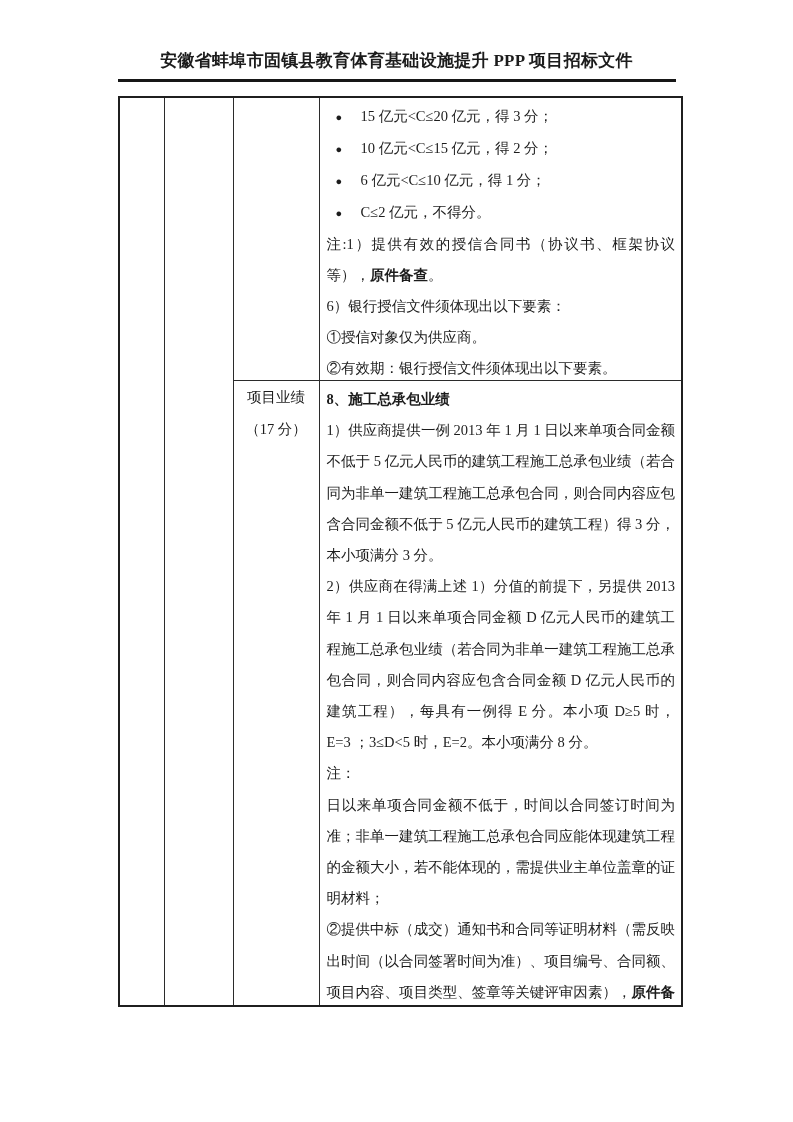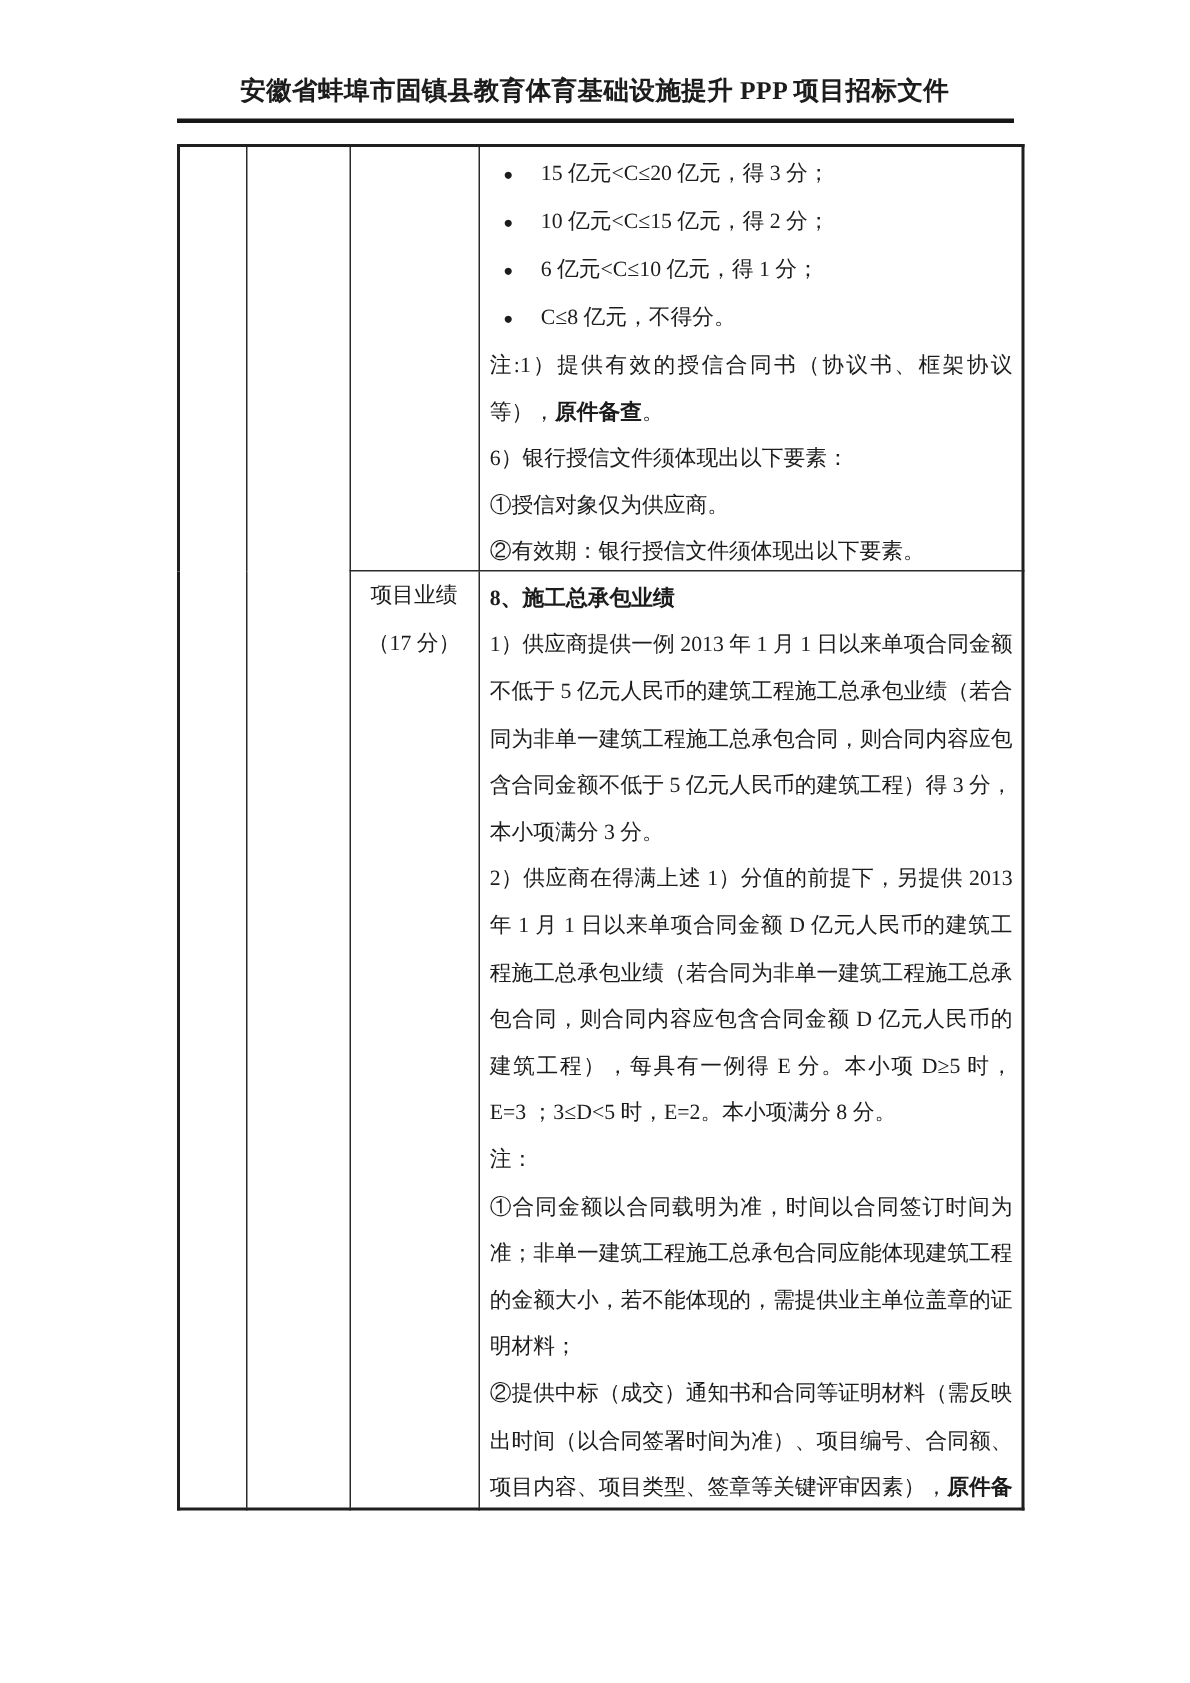--- a/index.html
+++ b/index.html
@@ -119,41 +119,41 @@
           <div class="bullet-line">
             <span class="bullet-marker">●</span>
             <span class="bullet-text">10 亿元&lt;C≤15 亿元，得 2 分；</span>
           </div>
           <div class="bullet-line">
             <span class="bullet-marker">●</span>
             <span class="bullet-text">6 亿元&lt;C≤10 亿元，得 1 分；</span>
           </div>
           <div class="bullet-line">
             <span class="bullet-marker">●</span>
-            <span class="bullet-text">C≤8 亿元，不得分。</span>
+            <span class="bullet-text">C≤2 亿元，不得分。</span>
           </div>
           <p class="para"><span>注:1）提供有效的授信合同书（协议书、框架协议等），</span><span class="bold">原件备查</span><span>。</span></p>
           <p class="para">6）银行授信文件须体现出以下要素：</p>
           <p class="para">①授信对象仅为供应商。</p>
           <p class="para">②有效期：银行授信文件须体现出以下要素。</p>
         </div>
       </td>
     </tr>
     <tr style="height:624px;margin-left:24px;">
       <td class="label-cell">
         <div class="label-line">项目业绩</div>
         <div class="label-line">（17 分）</div>
       </td>
       <td>
         <div class="cellbox box-r2">
           <p class="para heading">8、施工总承包业绩</p>
           <p class="para">1）供应商提供一例 2013 年 1 月 1 日以来单项合同金额不低于 5 亿元人民币的建筑工程施工总承包业绩（若合同为非单一建筑工程施工总承包合同，则合同内容应包含合同金额不低于 5 亿元人民币的建筑工程）得 3 分，本小项满分 3 分。</p>
           <p class="para">2）供应商在得满上述 1）分值的前提下，另提供 2013 年 1 月 1 日以来单项合同金额 D 亿元人民币的建筑工程施工总承包业绩（若合同为非单一建筑工程施工总承包合同，则合同内容应包含合同金额 D 亿元人民币的建筑工程），每具有一例得 E 分。本小项 D≥5 时，E=3 ；3≤D&lt;5 时，E=2。本小项满分 8 分。</p>
           <p class="para">注：</p>
-          <p class="para">①合同金额以合同载明为准，时间以合同签订时间为准；非单一建筑工程施工总承包合同应能体现建筑工程的金额大小，若不能体现的，需提供业主单位盖章的证明材料；</p>
+          <p class="para">日以来单项合同金额不低于，时间以合同签订时间为准；非单一建筑工程施工总承包合同应能体现建筑工程的金额大小，若不能体现的，需提供业主单位盖章的证明材料；</p>
           <p class="para"><span>②提供中标（成交）通知书和合同等证明材料（需反映出时间（以合同签署时间为准）、项目编号、合同额、项目内容、项目类型、签章等关键评审因素），</span><span class="bold">原件备查</span></p>
 
         </div>
       </td>
     </tr>
   </tbody>
     </table>
 
 
 </div>

